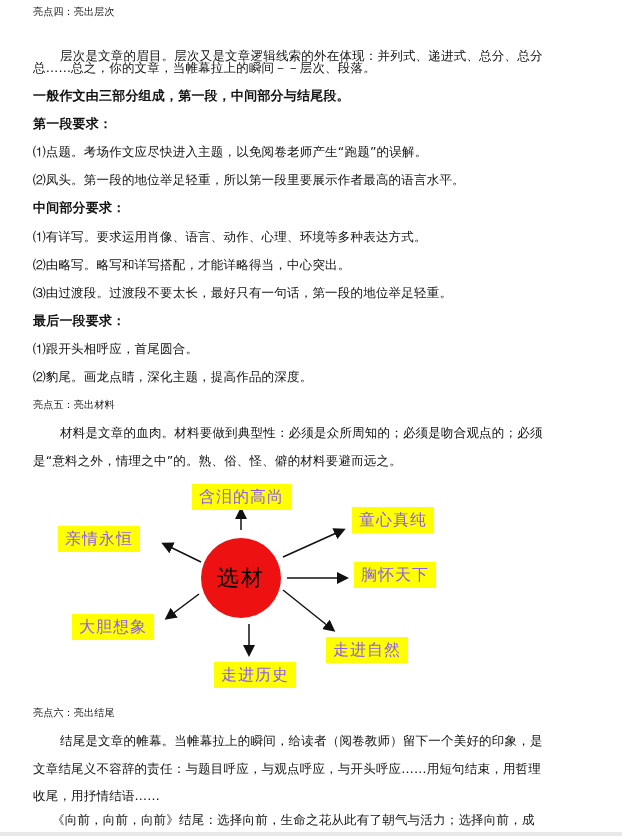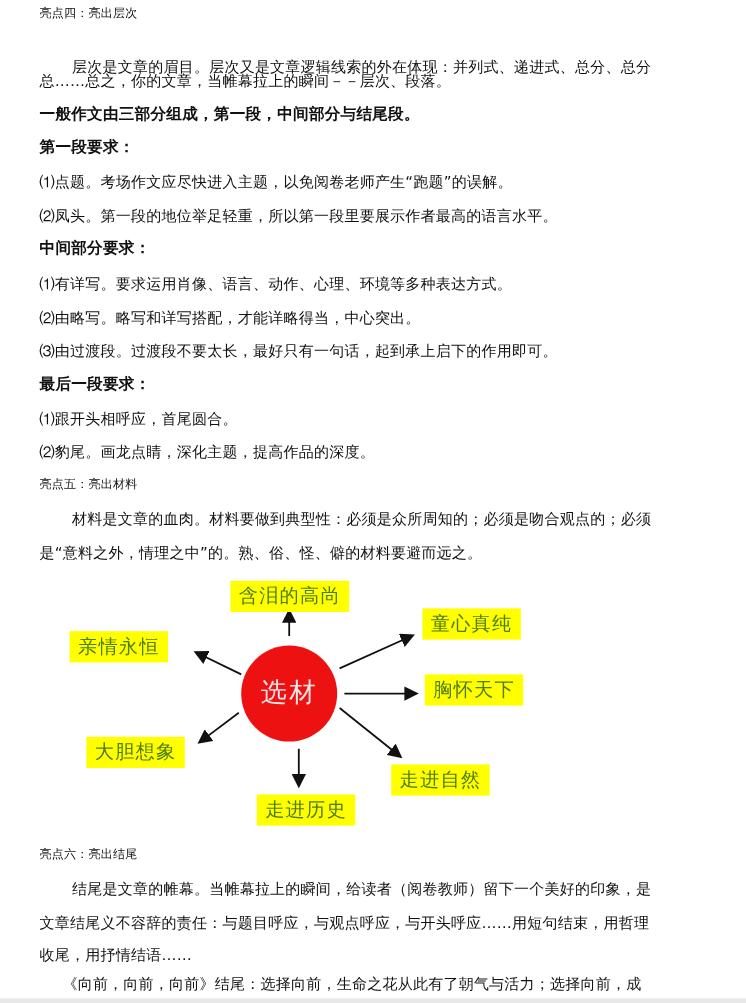--- a/index.html
+++ b/index.html
@@ -9,26 +9,26 @@
   }
   .line {
     position: absolute; left: 33px; font-size: 12.5px; line-height: 16px; white-space: nowrap;
     letter-spacing: 0.2px;
   }
   .indent { left: 60px; }
   .bold { font-weight: bold; font-size: 13px; }
   .heading { font-size: 10px; }
   .diagram { position: absolute; left: 0; top: 470px; width: 622px; height: 230px; }
   .box {
-    position: absolute; background: #ffff00; color: #4d7c0f; font-size: 16px; line-height: 26px;
+    position: absolute; background: #ffff00; color: #8b5cf6; font-size: 16px; line-height: 26px;
     height: 26px; padding: 0 7px; white-space: nowrap; letter-spacing: 1px;
   }
   .circle {
     position: absolute; left: 201px; top: 68px; width: 80px; height: 80px; border-radius: 50%;
-    background: #ee1111; color: #e5e5e5; font-size: 22px; line-height: 80px; text-align: center;
+    background: #ee1111; color: #000000; font-size: 22px; line-height: 80px; text-align: center;
     letter-spacing: 2px;
   }
   .bottom-bar {
     position: absolute; left: 0; top: 832px; width: 622px; height: 4px; background: #e8e8e8;
   }
 </style>
 </head>
 <body>
 
 <div class="line heading" style="top:4px;">亮点四：亮出层次</div>
@@ -36,21 +36,21 @@
 <div class="line" style="top:60px;">总……总之，你的文章，当帷幕拉上的瞬间－－层次、段落。</div>
 <div class="line bold" style="top:88px;">一般作文由三部分组成，第一段，中间部分与结尾段。</div>
 
 <div class="line bold" style="top:116px;">第一段要求：</div>
 <div class="line" style="top:144px;">⑴点题。考场作文应尽快进入主题，以免阅卷老师产生“跑题”的误解。</div>
 <div class="line" style="top:172px;">⑵凤头。第一段的地位举足轻重，所以第一段里要展示作者最高的语言水平。</div>
 
 <div class="line bold" style="top:200px;">中间部分要求：</div>
 <div class="line" style="top:229px;">⑴有详写。要求运用肖像、语言、动作、心理、环境等多种表达方式。</div>
 <div class="line" style="top:257px;">⑵由略写。略写和详写搭配，才能详略得当，中心突出。</div>
-<div class="line" style="top:285px;">⑶由过渡段。过渡段不要太长，最好只有一句话，起到承上启下的作用即可。</div>
+<div class="line" style="top:285px;">⑶由过渡段。过渡段不要太长，最好只有一句话，第一段的地位举足轻重。</div>
 
 <div class="line bold" style="top:313px;">最后一段要求：</div>
 <div class="line" style="top:341px;">⑴跟开头相呼应，首尾圆合。</div>
 <div class="line" style="top:369px;">⑵豹尾。画龙点睛，深化主题，提高作品的深度。</div>
 
 <div class="line heading" style="top:397px;">亮点五：亮出材料</div>
 <div class="line indent" style="top:425px;">材料是文章的血肉。材料要做到典型性：必须是众所周知的；必须是吻合观点的；必须</div>
 <div class="line" style="top:453px;">是“意料之外，情理之中”的。熟、俗、怪、僻的材料要避而远之。</div>
 
 <div class="diagram">

